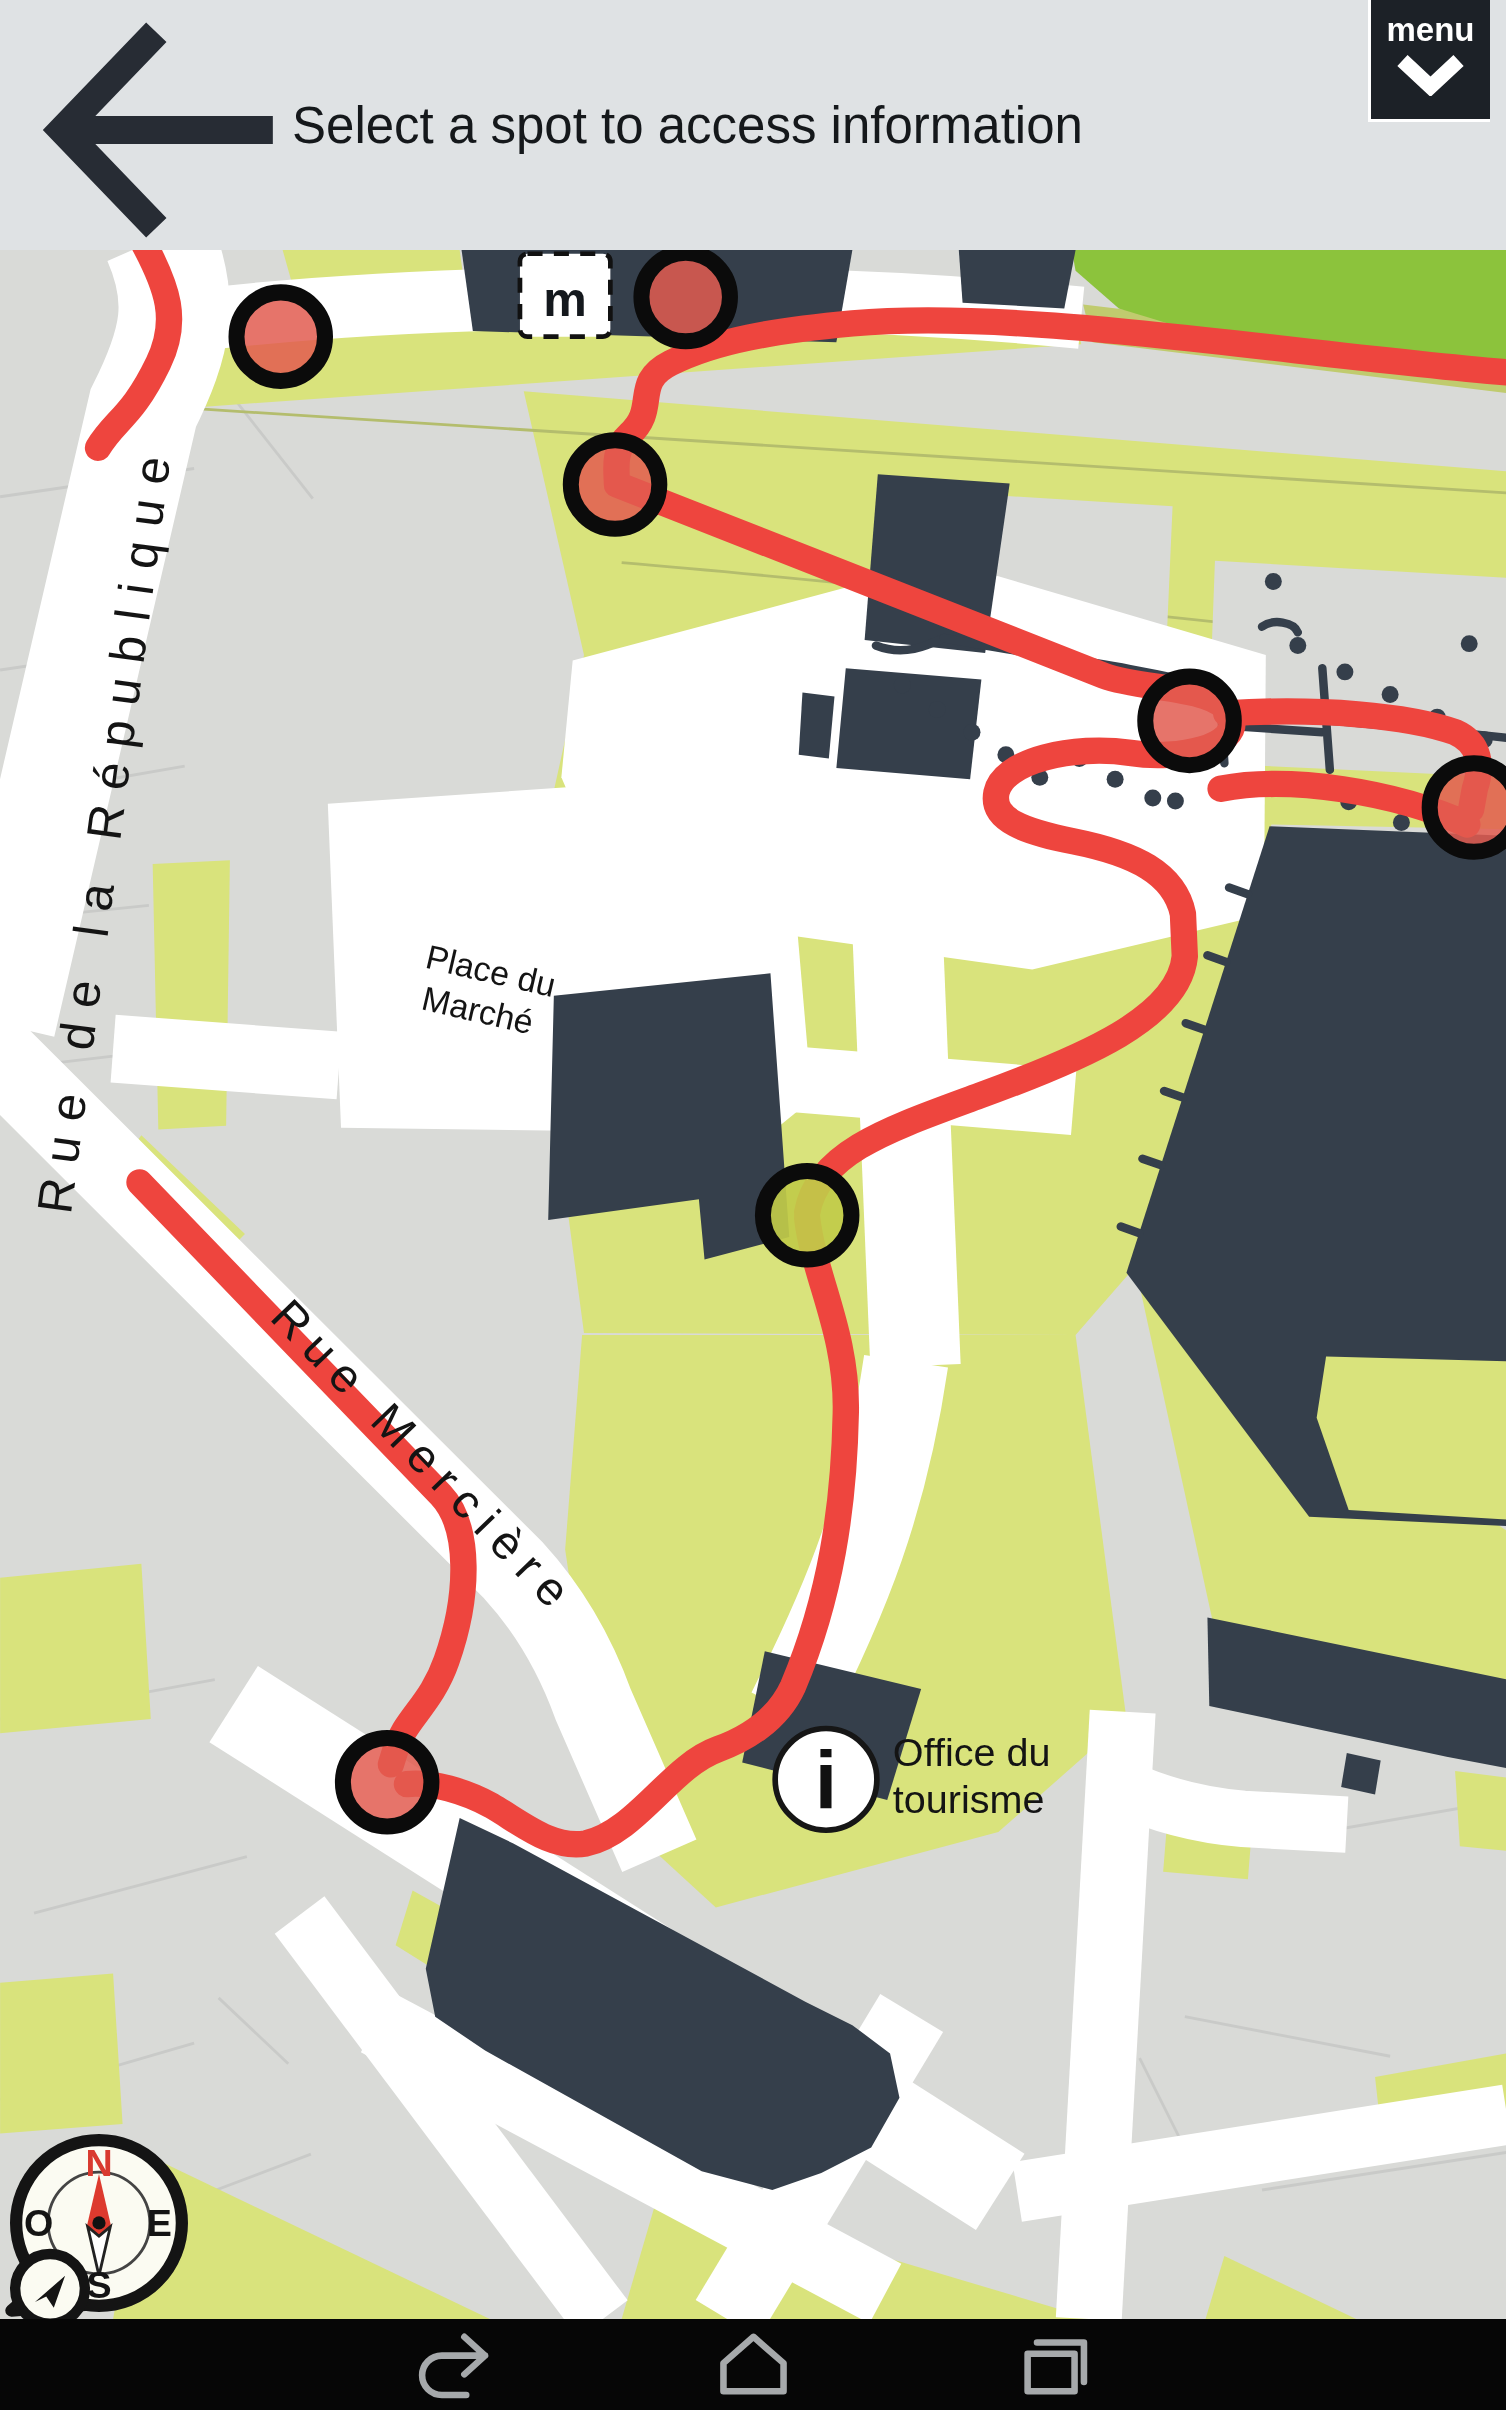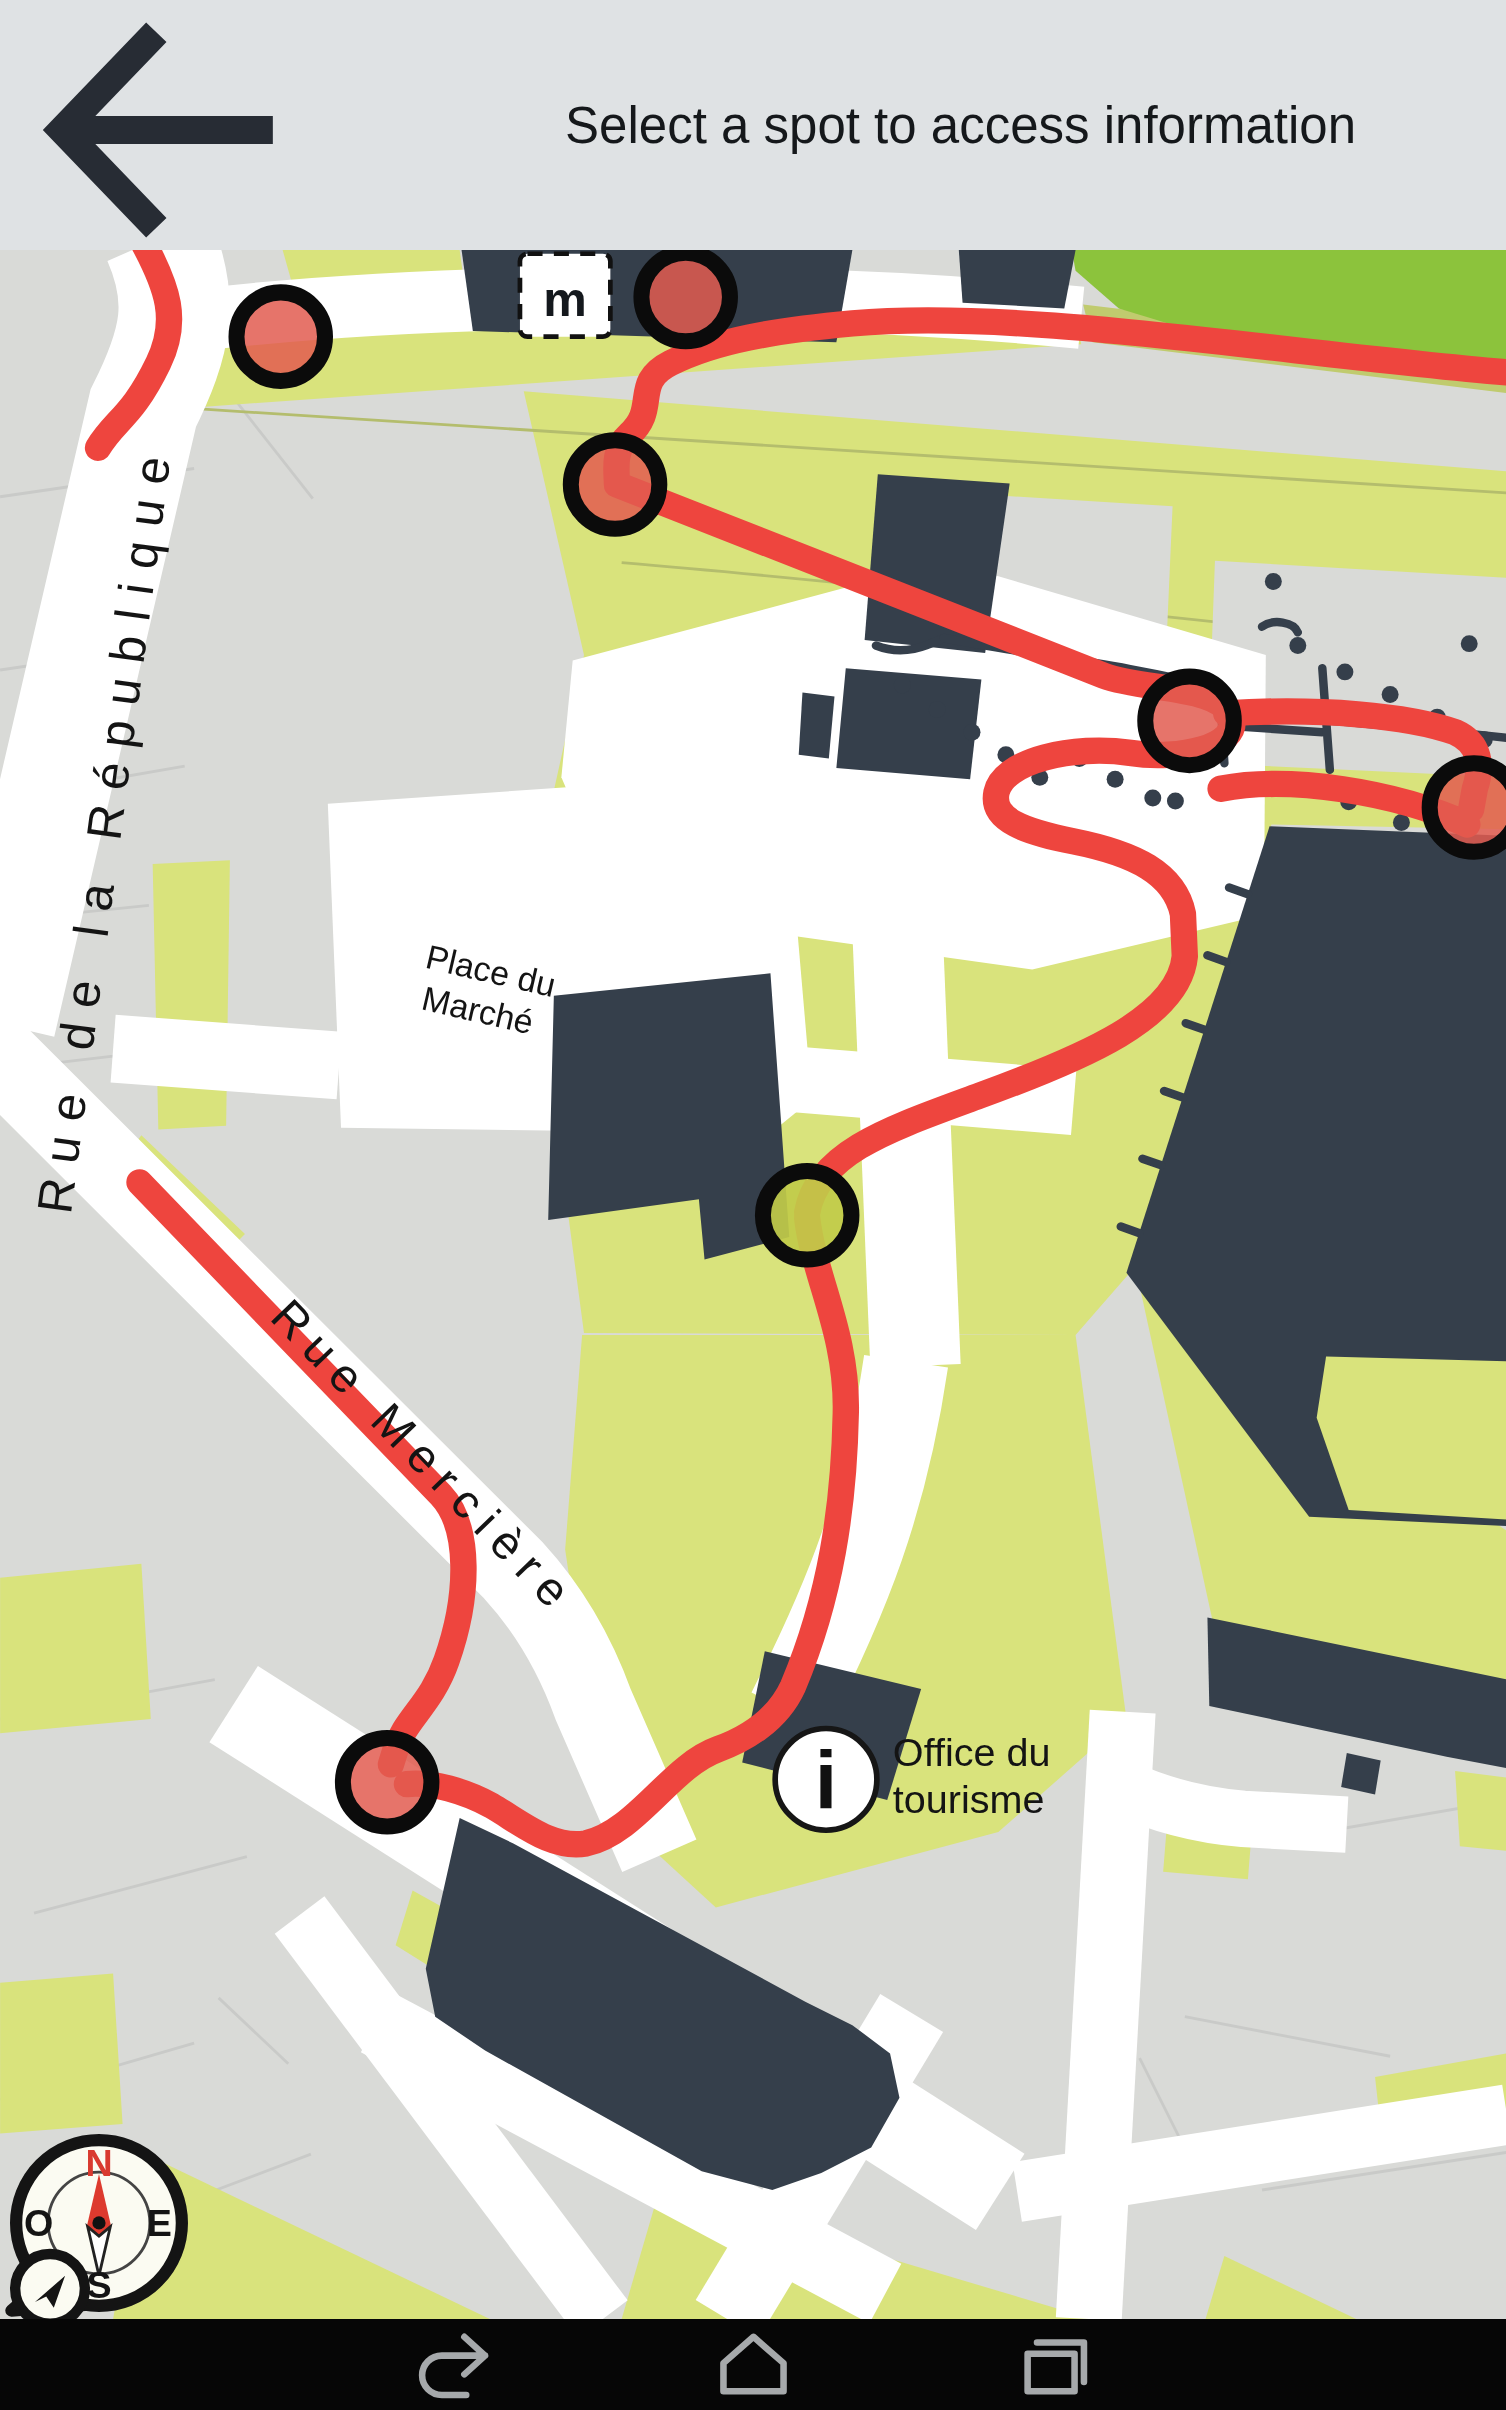--- a/index.html
+++ b/index.html
@@ -1,19 +1,19 @@
 <!DOCTYPE html>
 <html style="--route: #ee453e; --building: #353f4b; --green: #d9e37c; --park: #8cc33c;font-size:15px"><head>
 <meta charset="utf-8">
 <style>
   html,body{margin:0;padding:0;background:#000;}
   .screen{position:relative;width:1507px;height:2411px;overflow:hidden;background:#d9dad7;font-family:"Liberation Sans",sans-serif;}
   
   .header{position:absolute;left:0;top:0;width:1507px;height:250px;background:#dfe2e4;z-index:30;}
-  .title{position:absolute;left:292px;right:151px;top:96px;text-align:right;font-size:51px;color:#15181b;letter-spacing:0px;}
+  .title{position:absolute;left:292px;right:151px;top:96px;text-align:left;font-size:51px;color:#15181b;letter-spacing:0px;}
   .back-btn{position:absolute;left:17px;top:21px;width:273px;height:218px;cursor:pointer;}
   .menu-btn{position:absolute;right:17px;top:0px;width:122px;height:122px;background:#1c2127;border-left:3.8px solid #fff;border-bottom:3.8px solid #fff;box-sizing:border-box;text-align:center;cursor:pointer;}
   .menu-label{color:#fff;font-size:33px;font-weight:bold;margin-top:11.3px;}
   
   .map-wrap{position:absolute;left:0;top:250px;width:1507px;height:2069px;z-index:10;}
   .green{fill:var(--green)}
   .park{fill:var(--park)}
   .olive{fill:#c0cb6e}
   .bld{fill:var(--building)}
   .grayp{fill:#d9dad7}
@@ -207,20 +207,26 @@
       </g>
     </g>
   </svg>
   </div>
 
   <div class="header">
     <svg class="back-btn" viewBox="0 0 290 232">
       <path d="M272,116 H58 M148,12 L48,116 L148,220" stroke="#272c34" stroke-width="30" fill="none"></path>
     </svg>
     <div class="title">Select a spot to access information</div>
+    <div class="menu-btn">
+      <div class="menu-label">menu</div>
+      <svg width="75" height="43" viewBox="0 0 80 46" style="margin-top:3.8px;">
+        <path d="M10,8 L40,36 L70,8" stroke="#fff" stroke-width="16" fill="none"></path>
+      </svg>
+    </div>
   </div>
 
   <div class="navbar">
     <svg width="1507" height="92" viewBox="0 0 1600 98">
       <g transform="translate(480,49)">
         <path class="navicon" d="M-12,-10 L-34,10 L-12,30 M-34,10 H12 A21,21 0 0 0 12,-32 H-14" transform="rotate(180)"></path>
       </g>
       <g transform="translate(800,49)">
         <path class="navicon" d="M-32,28 V-2 L0,-30 L32,-2 V28 Z"></path>
       </g>

